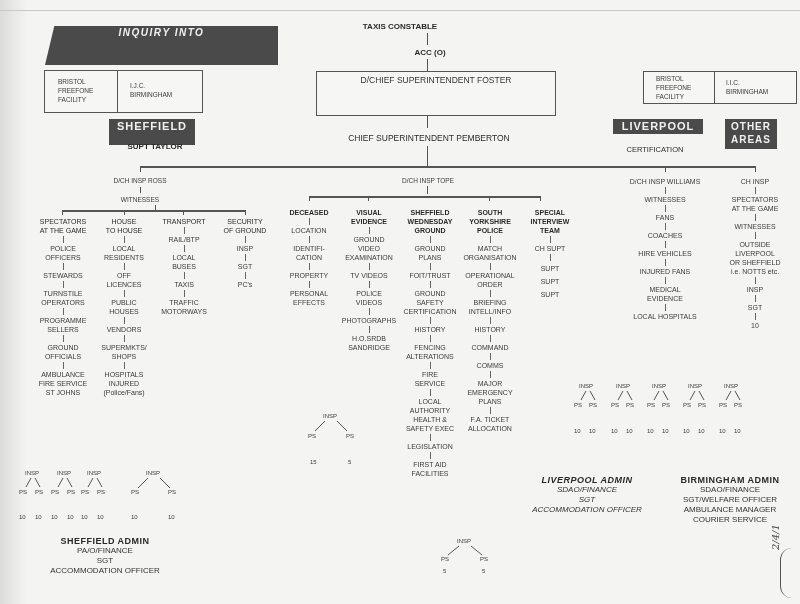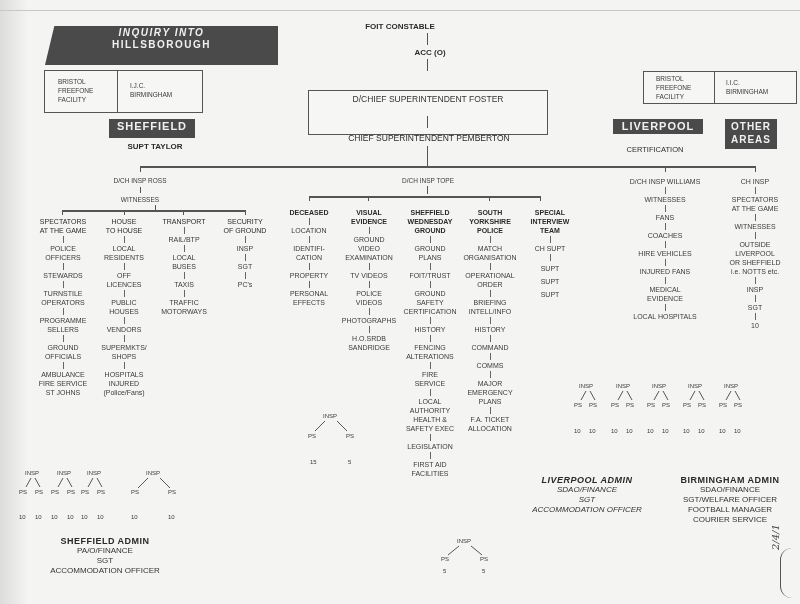--- a/index.html
+++ b/index.html
@@ -26,41 +26,40 @@
   .admin .ttl { font-weight:bold; font-size:9px; letter-spacing:0.5px; color:#2a2a2a; }
 </style>
 </head>
 <body>
 
 <div class="abs" style="left:0;top:0;width:28px;height:604px;background:linear-gradient(to right,#dcdcda,#f4f4f2);"></div>
 <div class="hl" style="left:0;top:10px;width:800px;height:1px;background:#c8c8c8;"></div>
 
 <div class="dark" style="left:45px;top:26px;width:233px;height:38px;padding-top:1px;font-size:10px;line-height:12px;font-style:italic;letter-spacing:1.5px;clip-path:polygon(4% 0,100% 0,100% 100%,0 100%);">
   <div>INQUIRY INTO</div>
-  <div style="font-style:normal">HILLSBOROUGH</div>
 </div>
 
 <div class="box" style="left:44px;top:70px;width:157px;height:41px;">
   <div class="abs" style="left:72px;top:0;width:1px;height:41px;background:#555;"></div>
   <div class="abs" style="left:13px;top:6px;font-size:6.5px;line-height:9px;white-space:pre-line;color:#3a3a3a;">BRISTOL
 FREEFONE
 FACILITY</div>
   <div class="abs" style="left:85px;top:10px;font-size:6.5px;line-height:9px;white-space:pre-line;color:#3a3a3a;">I.J.C.
 BIRMINGHAM</div>
 </div>
 
-<div class="dark" style="left:109px;top:119px;width:86px;height:19px;font-size:11px;line-height:15px;">SHEFFIELD</div>
+<div class="dark" style="left:109px;top:119px;width:86px;height:26px;font-size:11px;line-height:15px;">SHEFFIELD</div>
 <div class="hdr" style="left:100px;top:142px;width:110px;font-size:8px;">SUPT TAYLOR</div>
 
-<div class="hdr" style="left:330px;top:22px;width:140px;font-size:8px;">FOIT CONSTABLE</div>
+<div class="hdr" style="left:330px;top:22px;width:140px;font-size:8px;">TAXIS CONSTABLE</div>
 <div class="vl" style="left:427px;top:33px;height:12px;"></div>
 <div class="hdr" style="left:380px;top:48px;width:100px;font-size:8px;">ACC (O)</div>
 <div class="vl" style="left:427px;top:59px;height:12px;"></div>
 
-<div class="box" style="left:308px;top:71px;width:238px;height:43px;margin-top:19px;">
+<div class="box" style="left:316px;top:71px;width:238px;height:43px;">
   <div class="abs" style="left:0;width:238px;top:3px;text-align:center;font-size:8.5px;line-height:11px;color:#333;">D/CHIEF SUPERINTENDENT FOSTER</div>
 </div>
 <div class="vl" style="left:427px;top:116px;height:12px;"></div>
 <div class="hdr" style="left:312px;top:133px;width:234px;font-size:8.5px;font-weight:normal;">CHIEF SUPERINTENDENT PEMBERTON</div>
 <div class="vl" style="left:427px;top:146px;height:20px;"></div>
 
 <div class="box" style="left:643px;top:71px;width:152px;height:31px;">
   <div class="abs" style="left:70px;top:0;width:1px;height:31px;background:#555;"></div>
   <div class="abs" style="left:12px;top:2px;font-size:6.5px;line-height:9px;white-space:pre-line;color:#3a3a3a;">BRISTOL
 FREEFONE
@@ -440,18 +439,18 @@
 <div class="admin" style="left:522px;top:475px;width:130px;font-style:italic;">
   <div class="ttl">LIVERPOOL ADMIN</div>
   <div>SDAO/FINANCE</div>
   <div>SGT</div>
   <div>ACCOMMODATION OFFICER</div>
 </div>
 <div class="admin" style="left:665px;top:475px;width:130px;">
   <div class="ttl">BIRMINGHAM ADMIN</div>
   <div>SDAO/FINANCE</div>
   <div>SGT/WELFARE OFFICER</div>
-  <div>FOOTBALL MANAGER</div>
+  <div>AMBULANCE MANAGER</div>
   <div>COURIER SERVICE</div>
 </div>
 
 <div class="abs" style="left:770px;top:550px;font-family:'DejaVu Serif',serif;font-style:italic;font-size:10px;color:#444;transform:rotate(-90deg);transform-origin:left top;">2/4/1</div>
 <div class="abs" style="left:780px;top:548px;width:14px;height:50px;border-left:1px solid #555;border-radius:12px 0 0 12px;"></div>
 
 </body></html>

